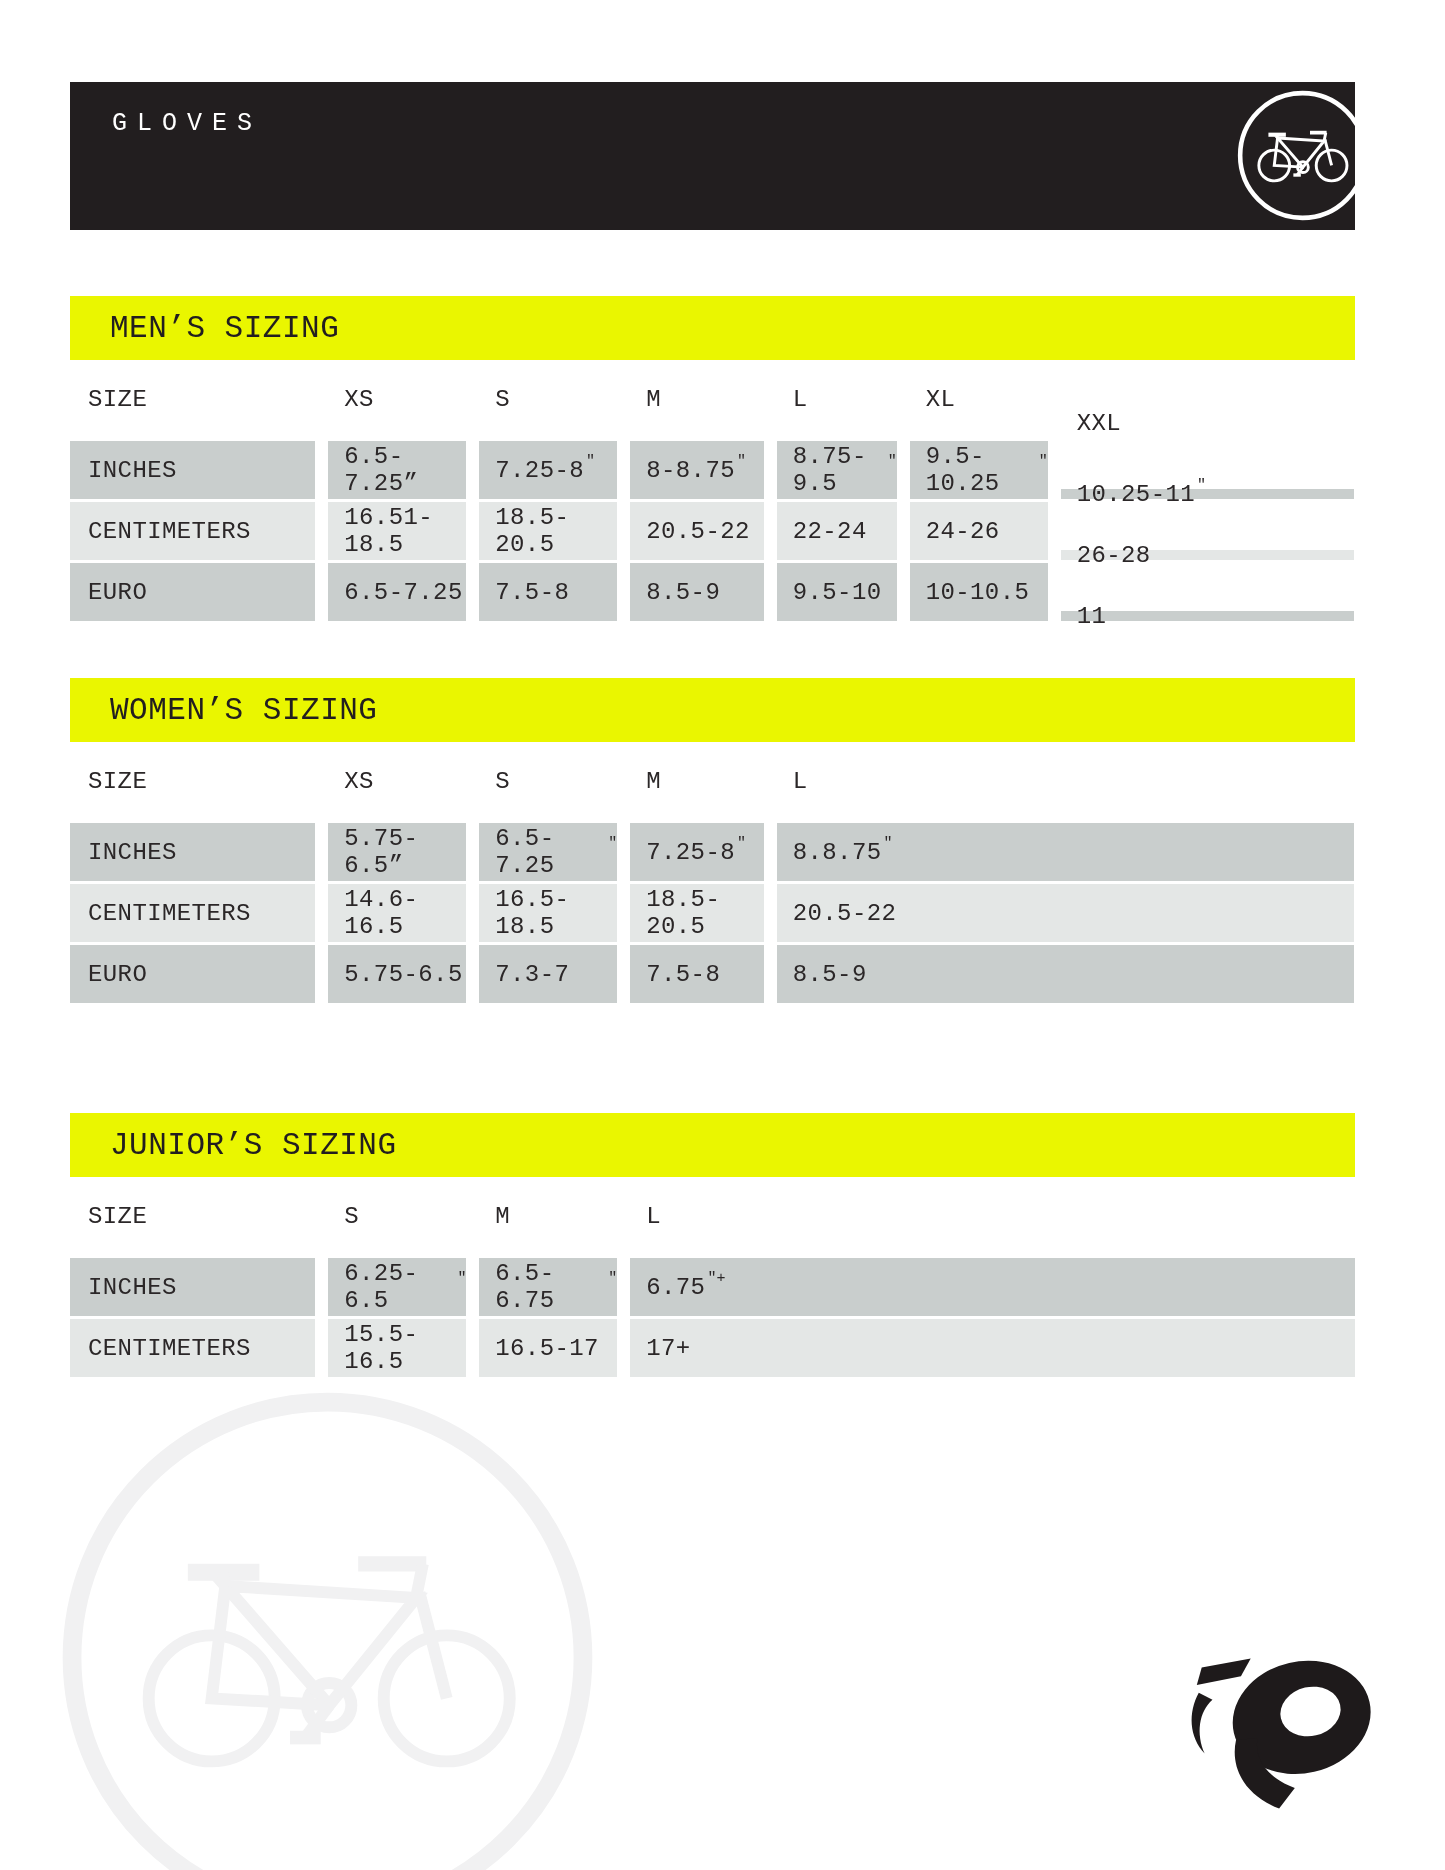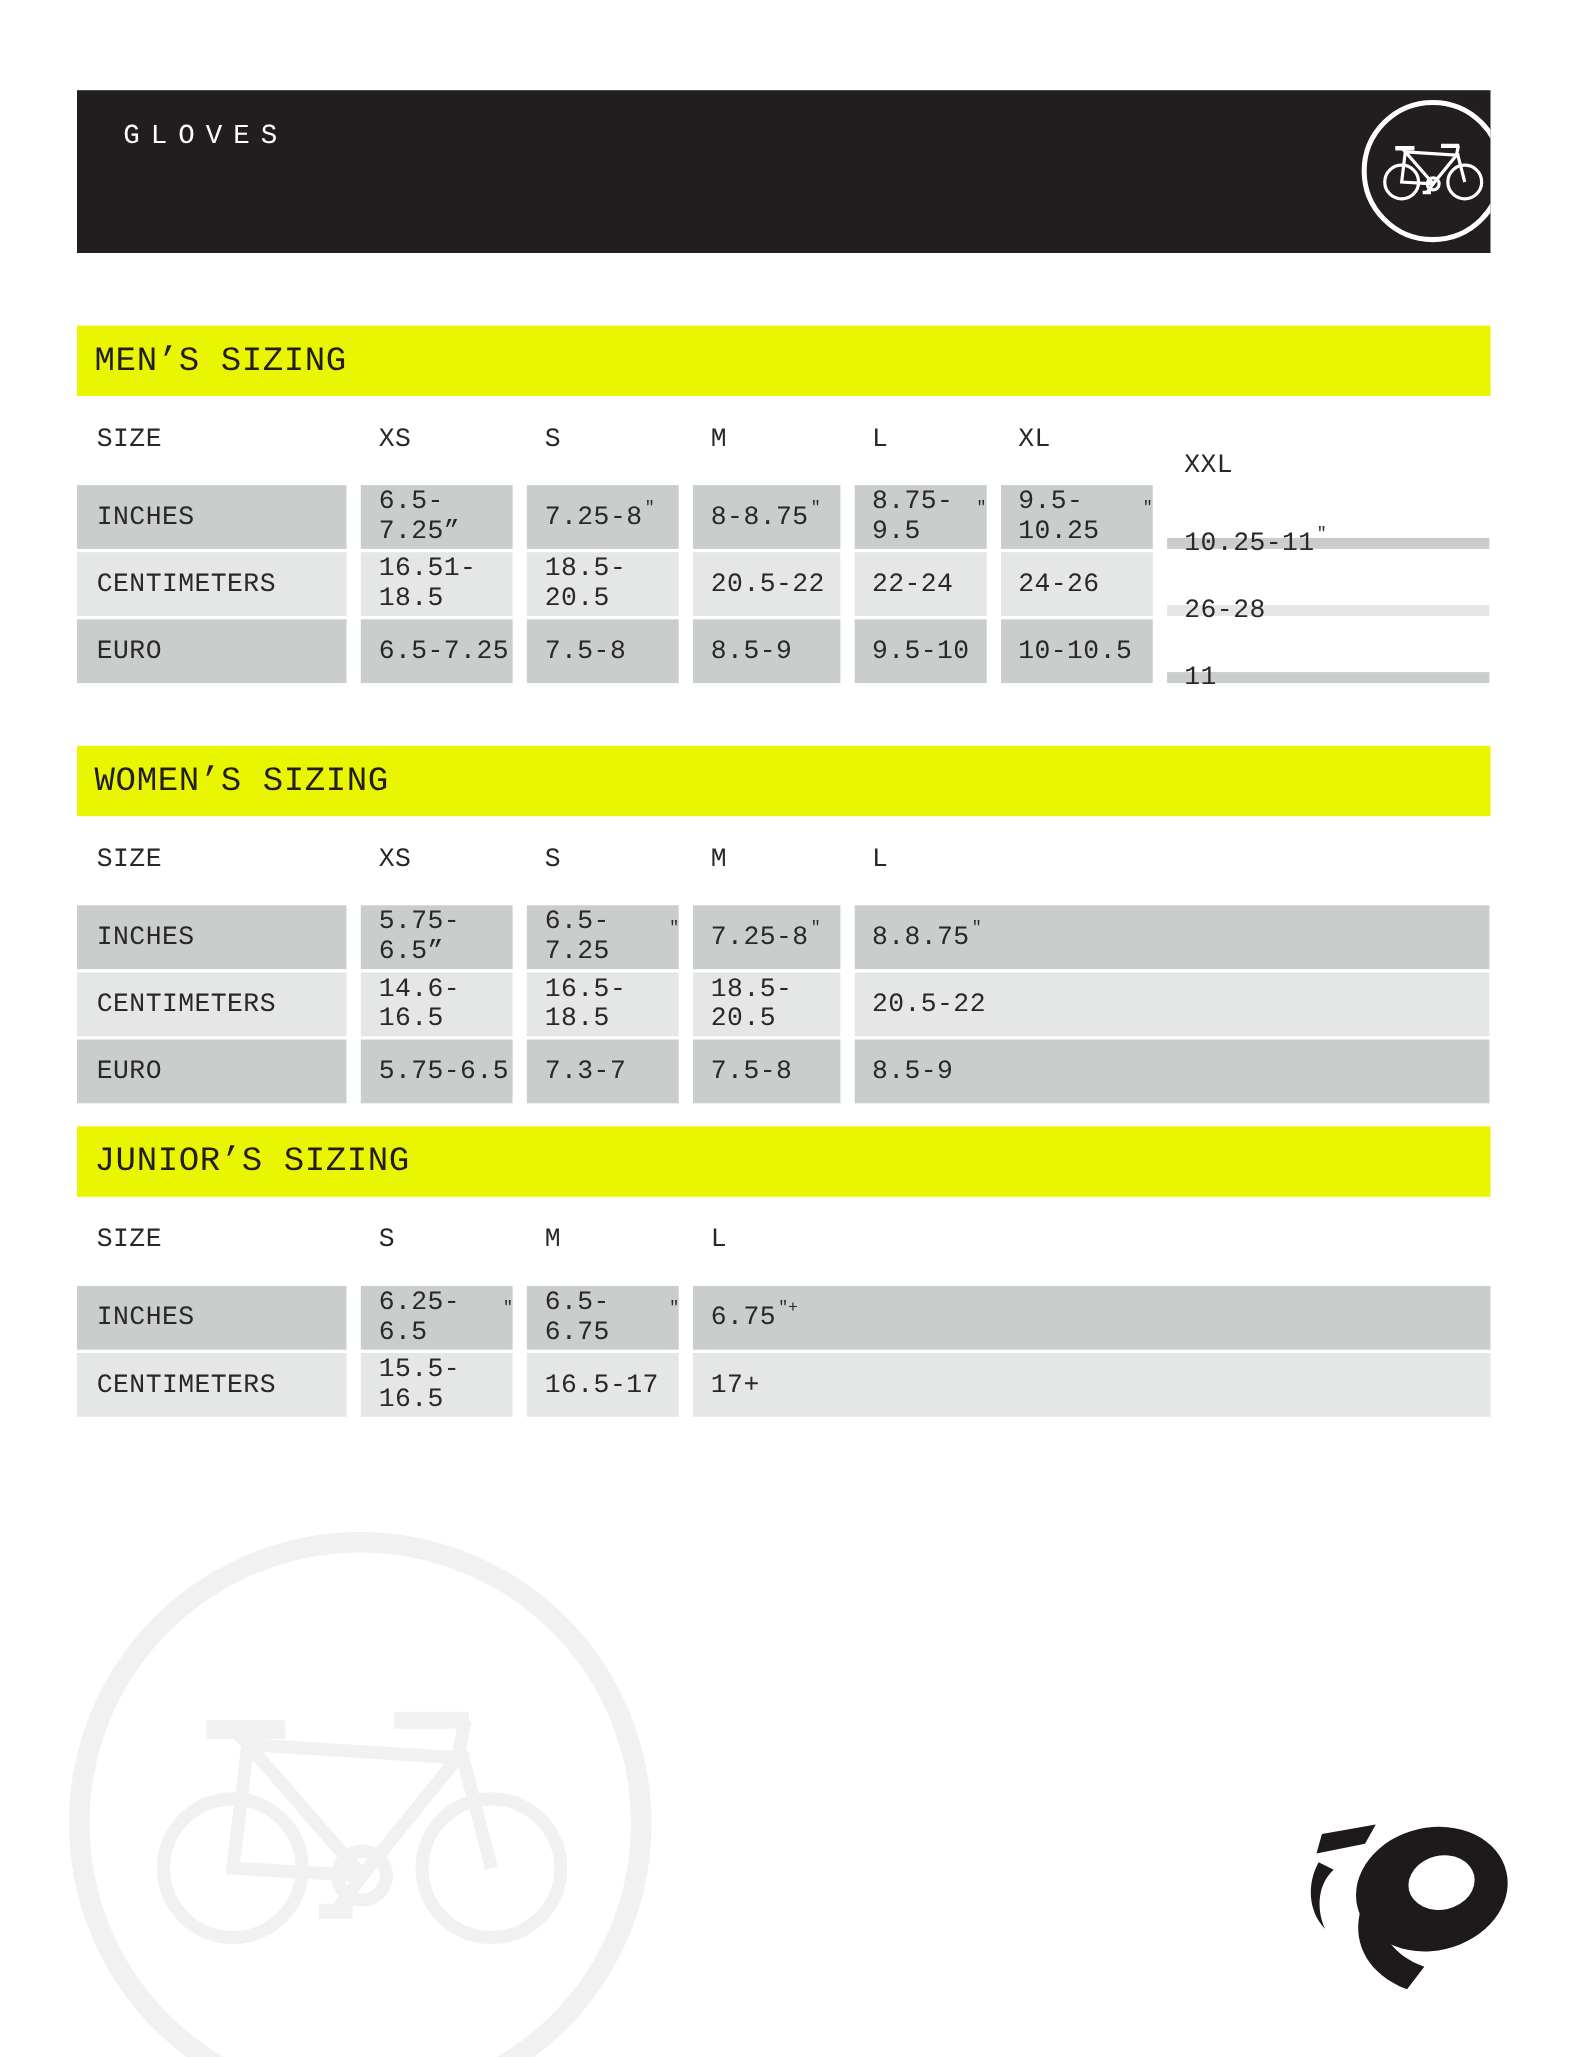--- a/index.html
+++ b/index.html
@@ -31,25 +31,25 @@
   
   .watermark{
     position:absolute;left:55px;top:1385px;
     width:545px;height:545px;color:#f1f1f2;
   }
   .watermark svg{display:block;width:100%;height:100%;}
   
   .section{position:absolute;left:70px;width:1285px;}
   .sec-mens{top:296px;}
   .sec-womens{top:678px;}
-  .sec-juniors{top:1024px;}
+  .sec-juniors{top:1113px;}
   .section-bar{
     height:64px;background:#eaf600;
     display:flex;align-items:center;
-    padding-left:16px;box-sizing:border-box;
+    padding-left:40px;box-sizing:border-box;
     font-size:31px;color:#221e1f;letter-spacing:0.5px;
   }
   
   .thead-row{display:flex;height:78px;align-items:center;}
   .data-row{display:flex;height:58px;margin-top:3px;}
   .cell{display:flex;align-items:center;box-sizing:border-box;padding-left:16px;font-size:24px;letter-spacing:0.4px;}
   .cell.c0{padding-left:18px;}
   .cell:not(.c0){margin-left:1%;}
   .thead-row .cell{background:transparent;}
   .row-dark  .cell{background:#c9cecd;}

